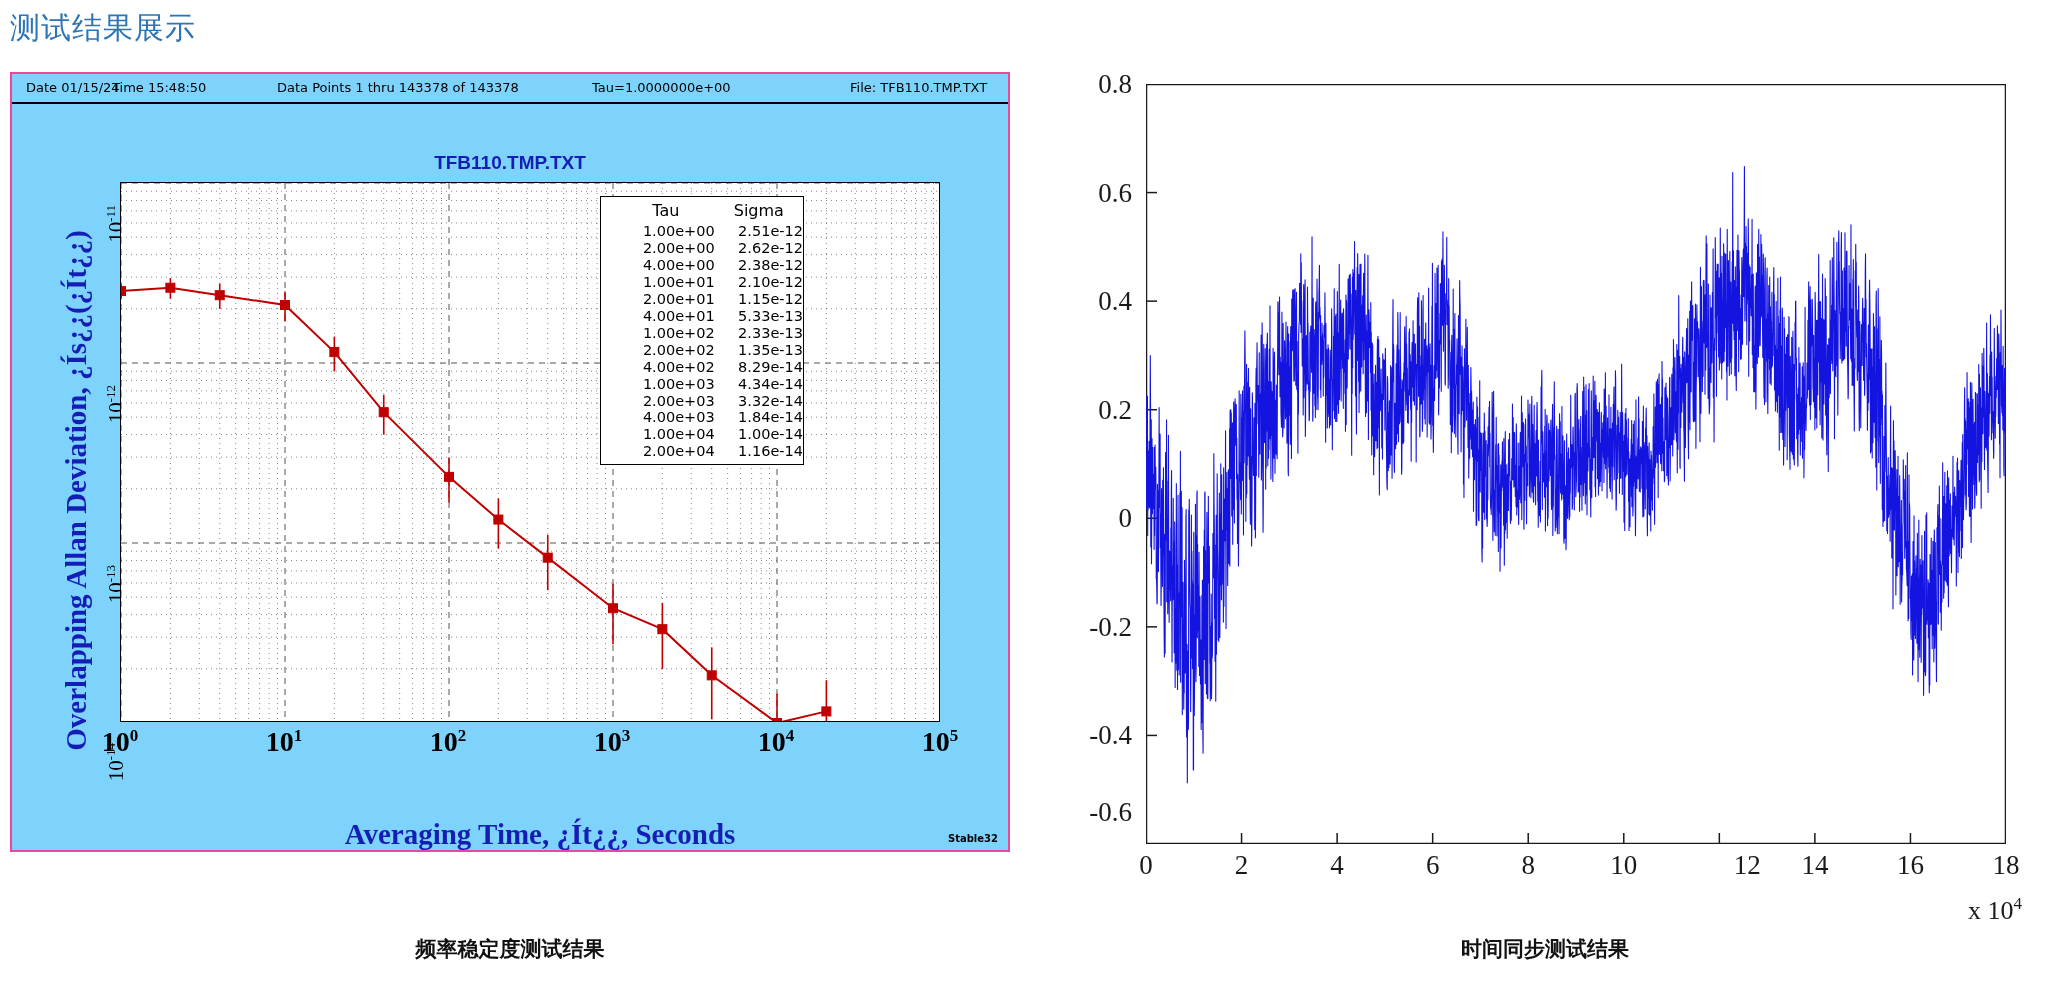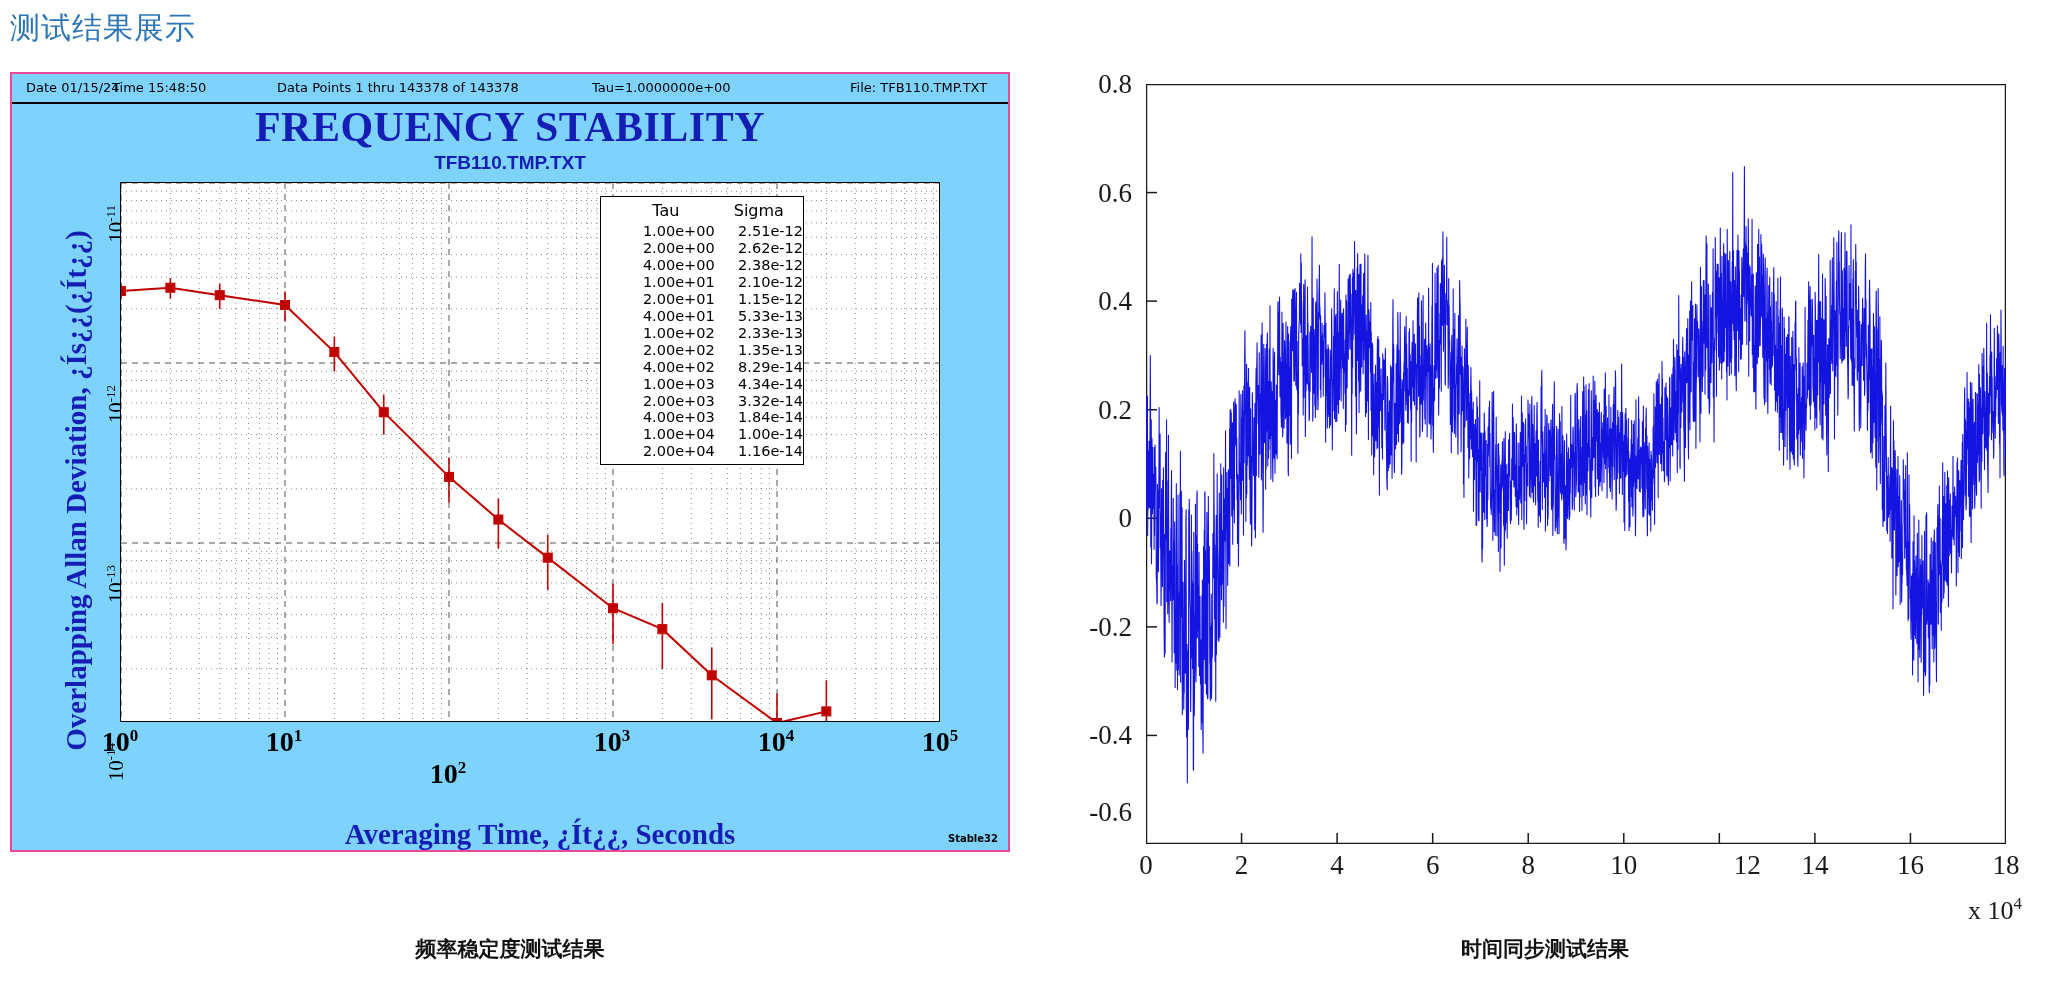--- a/index.html
+++ b/index.html
@@ -285,37 +285,36 @@
   <div id="stable32-card">
 
     <div id="s32-header">
       <span class="hdr" id="s32-hdr-date">Date  01/15/24</span>
       <span class="hdr" id="s32-hdr-time">Time  15:48:50</span>
       <span class="hdr" id="s32-hdr-pts">Data Points 1 thru 143378 of 143378</span>
       <span class="hdr" id="s32-hdr-tau">Tau=1.0000000e+00</span>
       <span class="hdr" id="s32-hdr-file">File: TFB110.TMP.TXT</span>
     </div>
 
-    <div id="s32-title">FREQUENCY STABILITY</div>
     <div id="s32-subtitle">TFB110.TMP.TXT</div>
 
     <div id="s32-ylabel">Overlapping Allan Deviation, ¿Ís¿¿(¿Ít¿¿)</div>
     <div id="s32-xlabel">Averaging Time, ¿Ít¿¿, Seconds</div>
 
     <div id="s32-yticks">
       <div class="s32-ytick" style="top:10px;">10<sup>-11</sup></div>
       <div class="s32-ytick" style="top:190px;">10<sup>-12</sup></div>
       <div class="s32-ytick" style="top:370px;">10<sup>-13</sup></div>
       <div class="s32-ytick" style="top:548px;">10<sup>-14</sup></div>
     </div>
 
     <div id="s32-xticks">
       <div class="s32-xtick" style="left:0px;">10<sup>0</sup></div>
       <div class="s32-xtick" style="left:164px;">10<sup>1</sup></div>
-      <div class="s32-xtick" style="left:328px;margin-top:32px;">10<sup>2</sup></div>
+      <div class="s32-xtick" style="left:328px;">10<sup>2</sup></div>
       <div class="s32-xtick" style="left:492px;">10<sup>3</sup></div>
       <div class="s32-xtick" style="left:656px;">10<sup>4</sup></div>
       <div class="s32-xtick" style="left:820px;">10<sup>5</sup></div>
     </div>
 
     <div id="s32-plot">
       <svg id="s32-svg" width="820" height="540" viewBox="0 0 820 540">
           <line x1="0" y1="0" x2="0" y2="540" stroke="#555" stroke-width="1" stroke-dasharray="6,5"></line>
           <line x1="49.36891928889292" y1="0" x2="49.36891928889292" y2="540" stroke="#555" stroke-width="0.7" stroke-dasharray="1,4"></line>
           <line x1="78.24788577402464" y1="0" x2="78.24788577402464" y2="540" stroke="#555" stroke-width="0.7" stroke-dasharray="1,4"></line>

